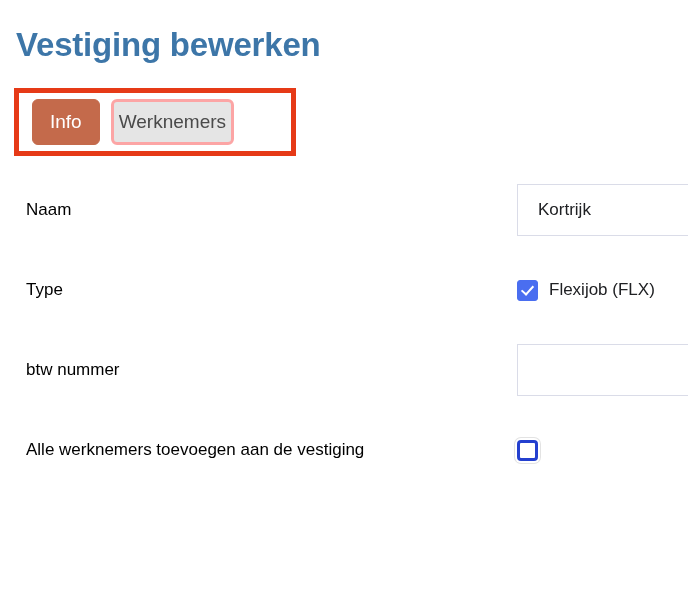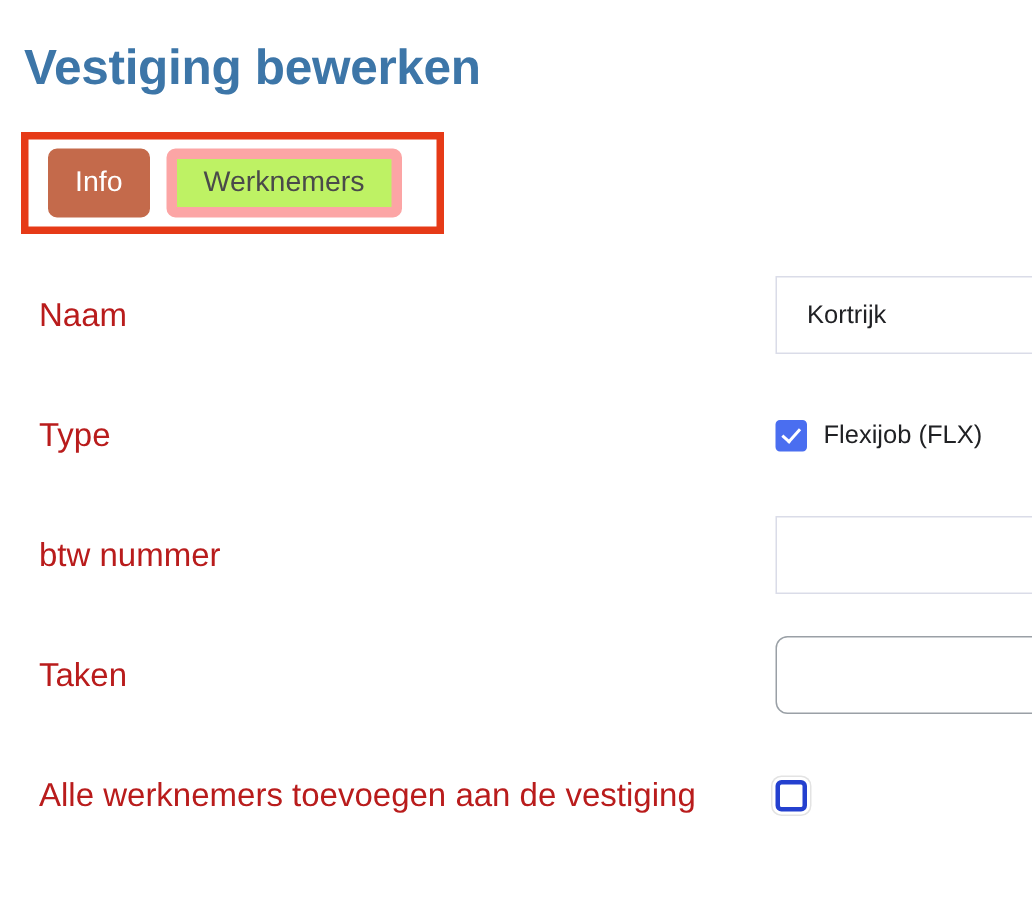--- a/index.html
+++ b/index.html
@@ -64,24 +64,24 @@
     user-select: none;
     white-space: nowrap;
   }
   .tab-active {
     background: #c46a4b;
     color: #ffffff;
     border: 1px solid #c46a4b;
     padding: 4px 17px;
   }
   .tab-inactive {
-    background: #bef264;
+    background: #e5e5e5;
     color: #4a4a4a;
-    border: 7px solid #fca5a5;
-    padding: 0 18px;
+    border: 3px solid #fca5a5;
+    padding: 0 5px;
   }
 
   
   .form {
     position: absolute;
     left: 0;
     top: 170px;
     width: 688px;
   }
   .row {
@@ -89,22 +89,22 @@
     width: 688px;
     height: 80px;
   }
   .row-label {
     position: absolute;
     left: 26px;
     top: 0;
     height: 80px;
     display: flex;
     align-items: center;
-    font-size: 22px;
-    color: #b91c1c;
+    font-size: 17px;
+    color: #000000;
     white-space: nowrap;
   }
   .row-control {
     position: absolute;
     left: 517px;
     top: 0;
     height: 80px;
     display: flex;
     align-items: center;
   }
@@ -212,26 +212,20 @@
   </div>
 
   <div class="row">
     <div class="row-label">btw nummer</div>
     <div class="row-control">
       <input class="text-input input-square" type="text" value="" style="">
     </div>
   </div>
 
 
-  <div class="row">
-    <div class="row-label">Taken</div>
-    <div class="row-control">
-      <input class="text-input input-round" type="text" value="" style="">
-    </div>
-  </div>
 
   <div class="row">
     <div class="row-label">Alle werknemers toevoegen aan de vestiging</div>
     <div class="row-control">
       <span class="cb cb-focused"></span>
     </div>
   </div>
 
 </div>
 

